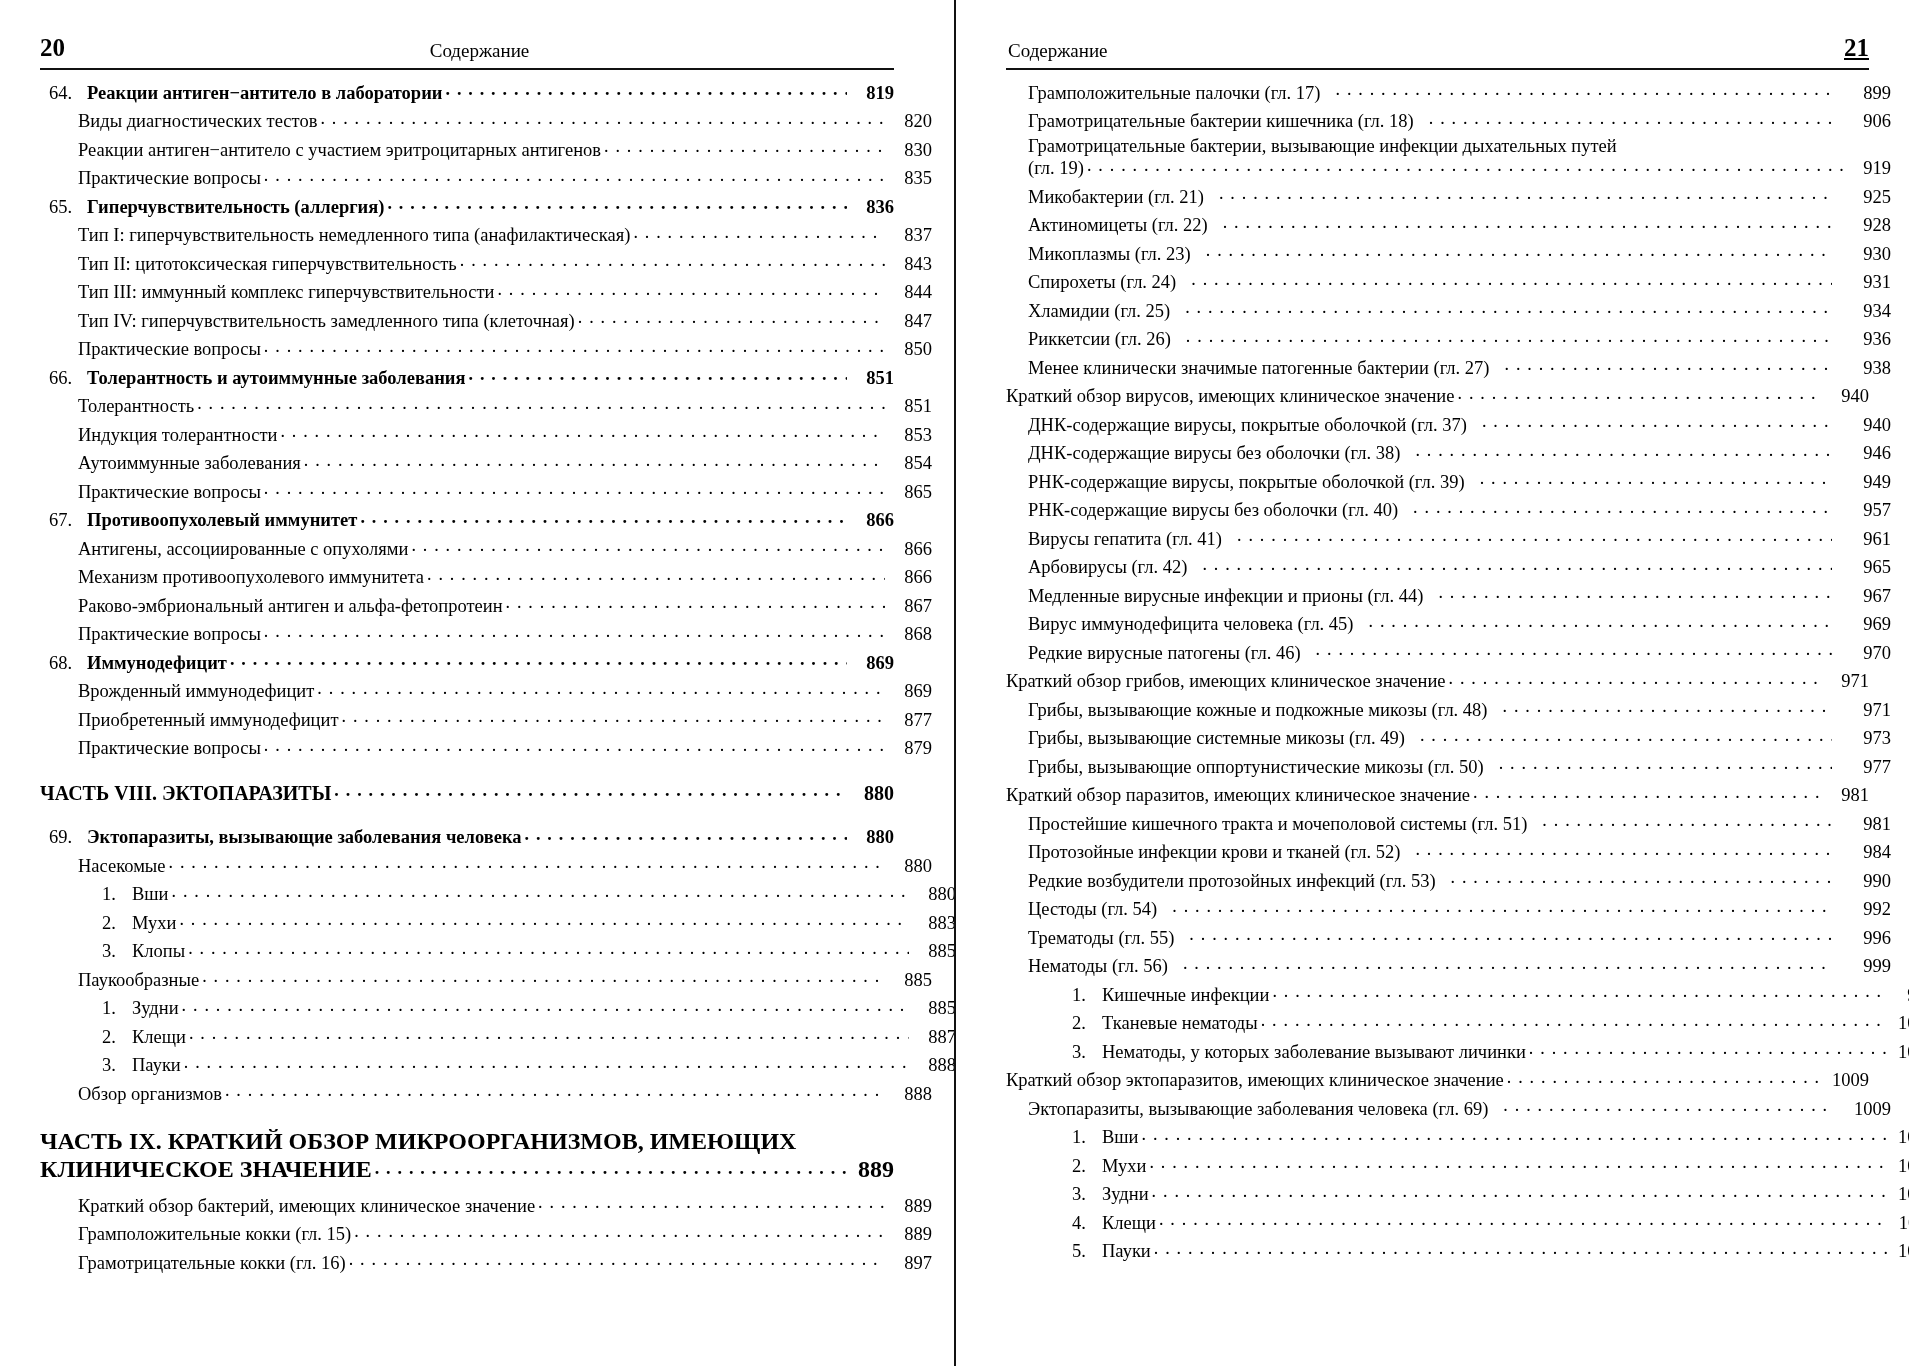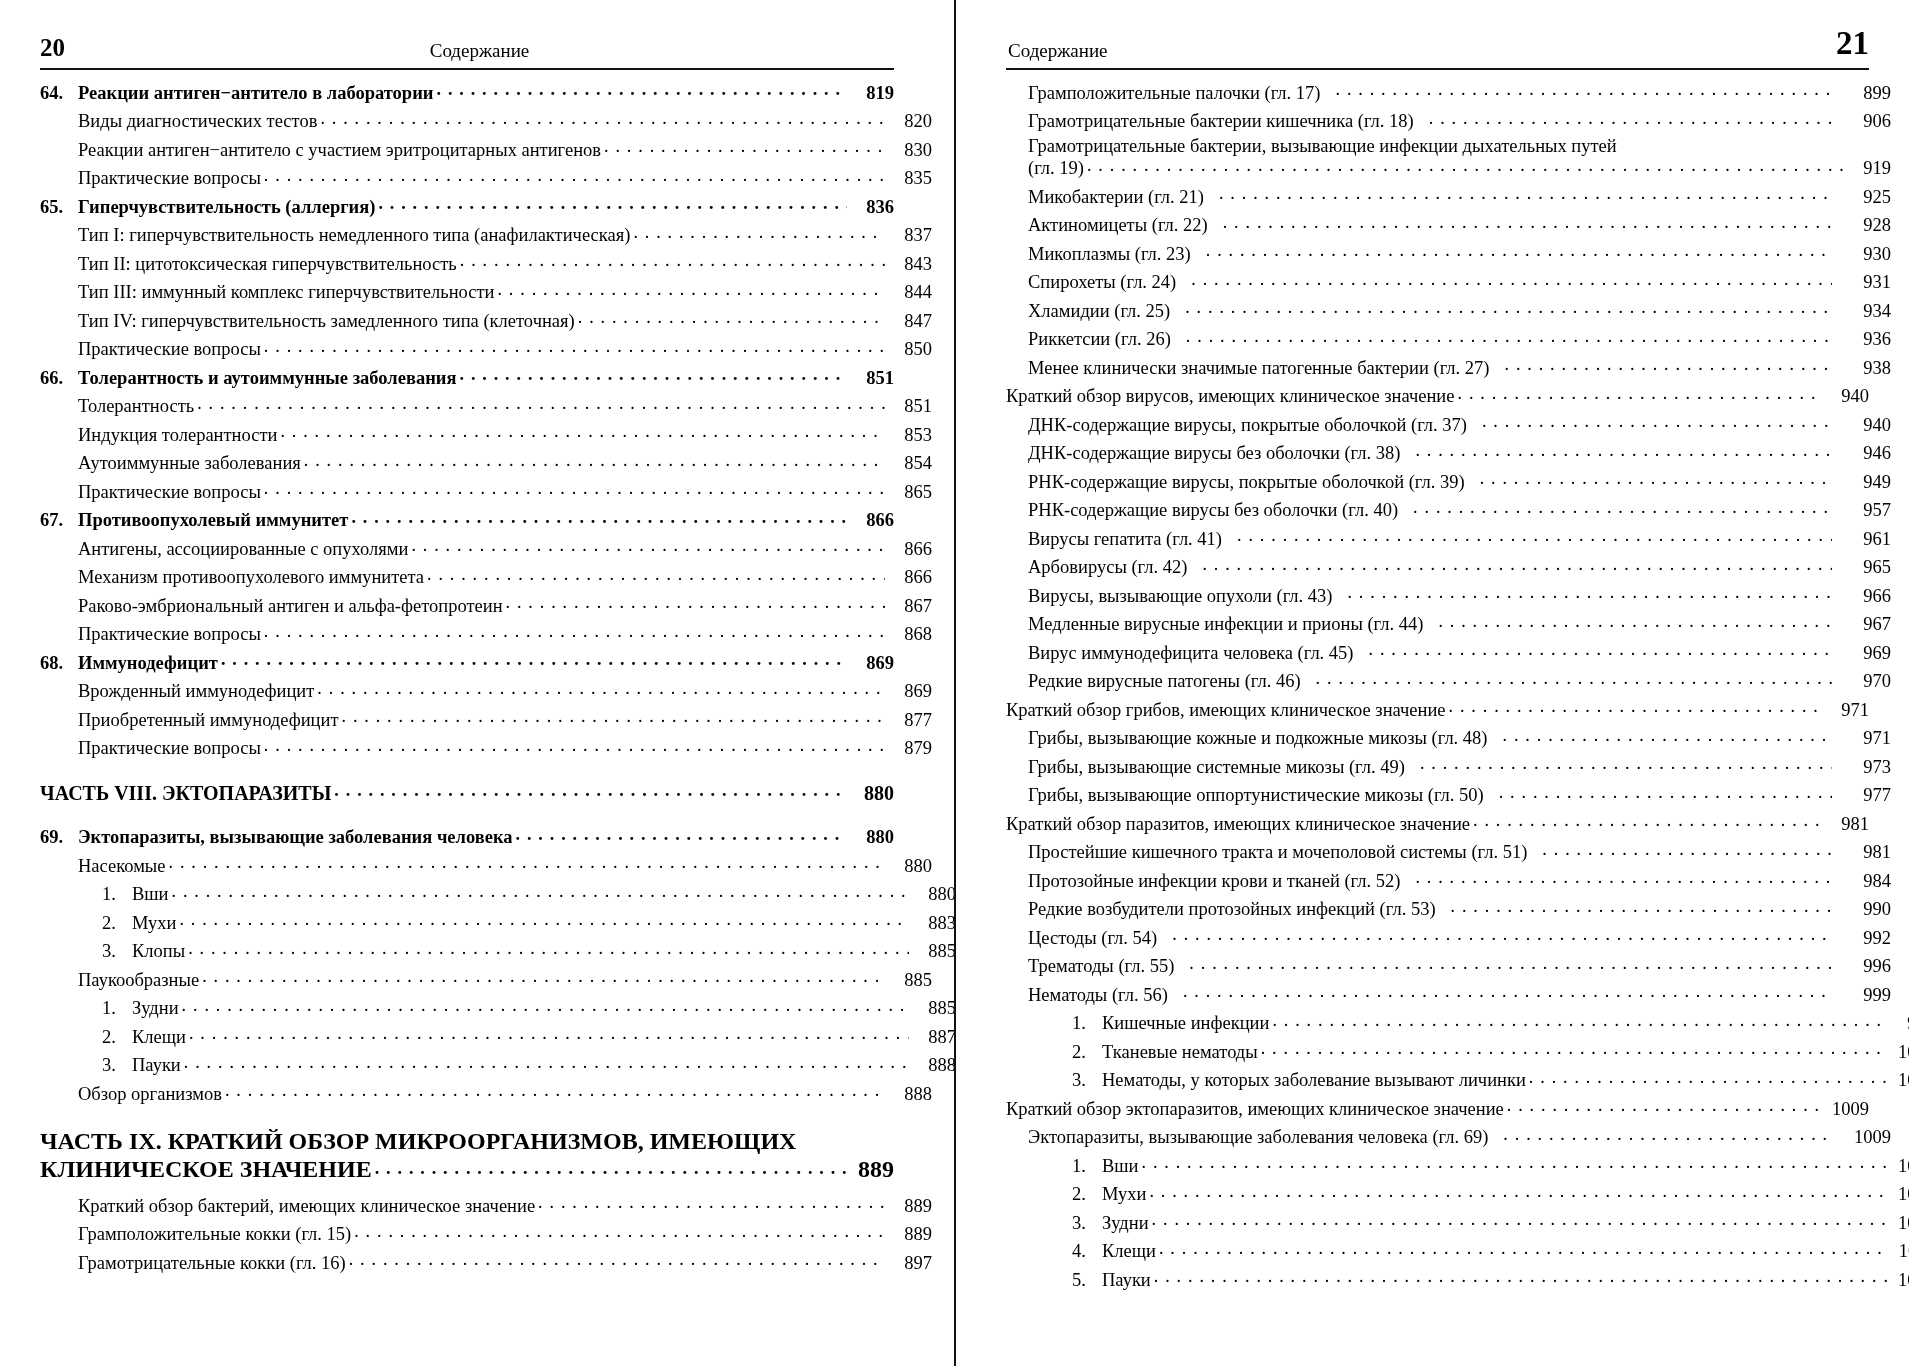--- a/index.html
+++ b/index.html
@@ -45,41 +45,43 @@
     flex:1;
     text-align:center;
     font-size:19px;
   }
   .runhead.right .title{
     text-align:left;
     padding-left:2px;
   }
   .runhead.right .folio{
     font-weight:bold;
-    font-size:33px;
+    font-size:25px;
+    text-decoration:underline;
   }
   .rule{
     border-top:2px solid #111;
     margin-bottom:10px;
   }
   .toc{
     font-size:18.5px;
     line-height:1.0;
   }
   .entry{
     display:flex;
     align-items:baseline;
     width:100%;
     margin:0 0 6.5px 0;
     white-space:nowrap;
   }
   .entry .num{
     flex:0 0 auto;
-    font-weight:bold;
+    font-weight:normal;
     width:38px;
+    margin-left:9px;
   }
   .entry .txt{
     flex:0 0 auto;
     max-width:calc(100% - 70px);
     white-space:normal;
   }
   .entry .dots{
     flex:1 1 auto;
     margin:0 3px;
     overflow:hidden;
@@ -437,25 +439,20 @@
           <span class="txt">Вирусы гепатита (гл. 41)</span>
           <span class="dots"></span>
           <span class="pg">961</span>
         </div>
         <div class="entry r-indent1">
           <span class="txt">Арбовирусы (гл. 42)</span>
           <span class="dots"></span>
           <span class="pg">965</span>
         </div>
         <div class="entry r-indent1">
-          <span class="txt">Вирусы, вызывающие опухоли (гл. 43)</span>
-          <span class="dots"></span>
-          <span class="pg">966</span>
-        </div>
-        <div class="entry r-indent1">
           <span class="txt">Медленные вирусные инфекции и прионы (гл. 44)</span>
           <span class="dots"></span>
           <span class="pg">967</span>
         </div>
         <div class="entry r-indent1">
           <span class="txt">Вирус иммунодефицита человека (гл. 45)</span>
           <span class="dots"></span>
           <span class="pg">969</span>
         </div>
         <div class="entry r-indent1">

